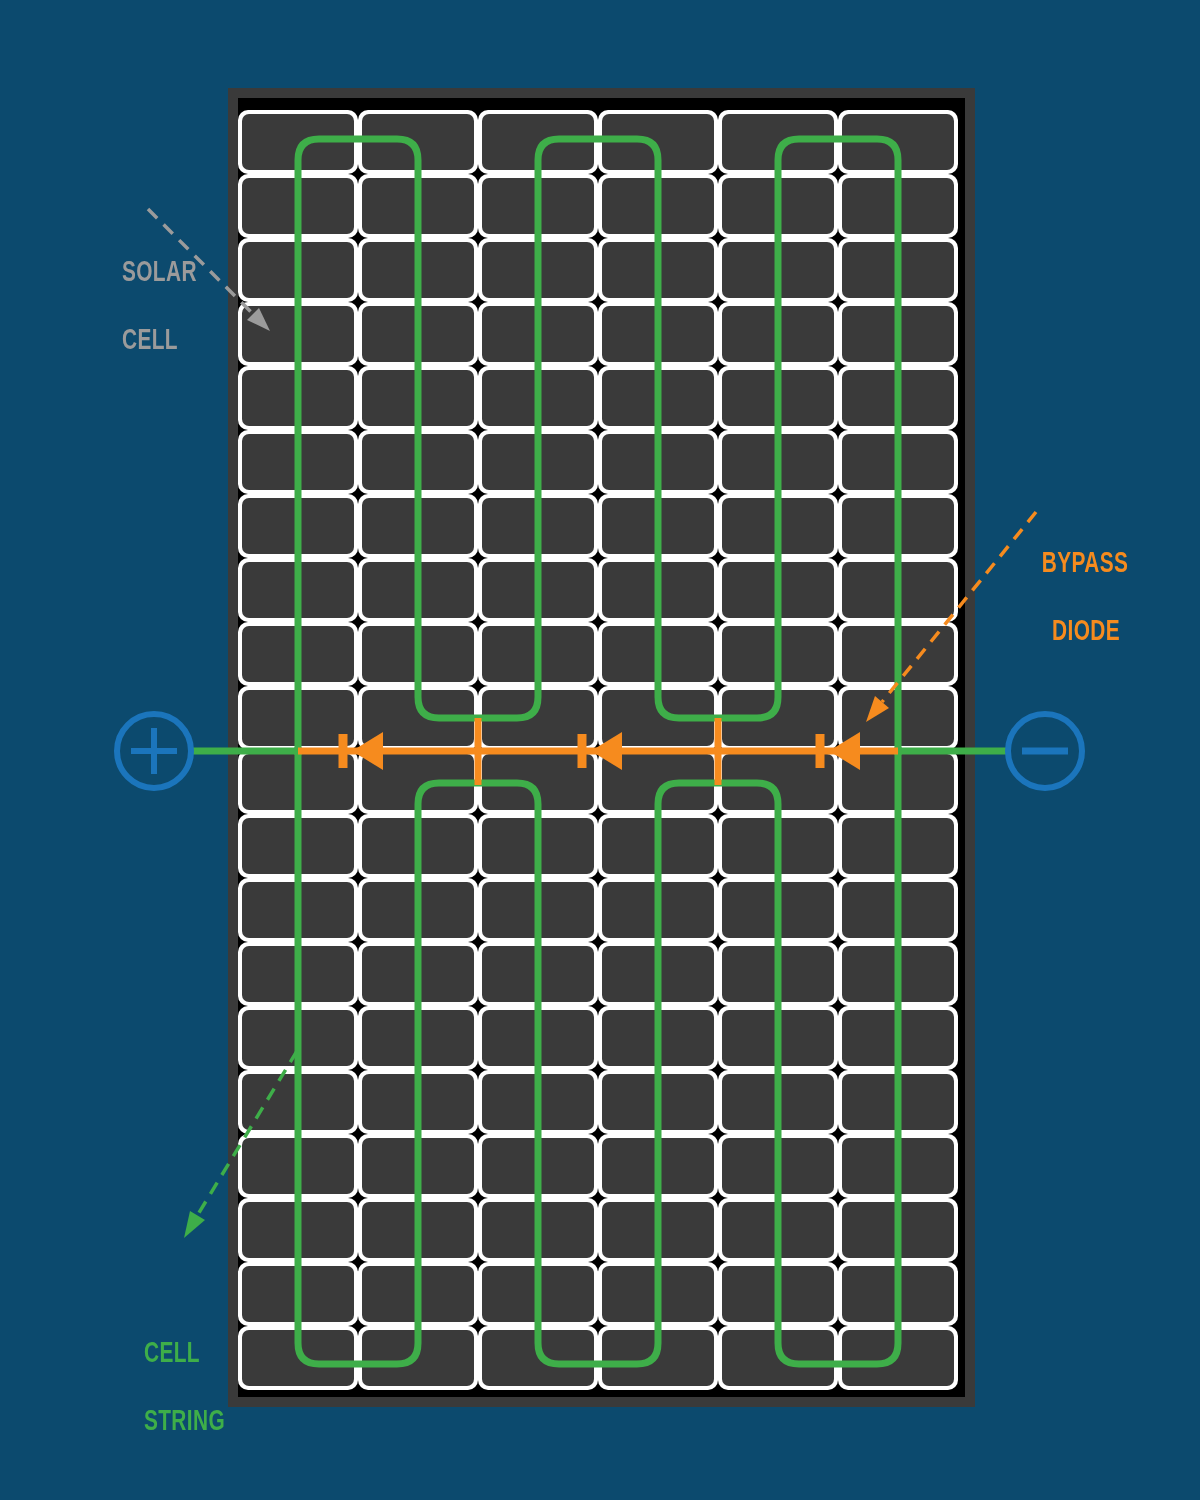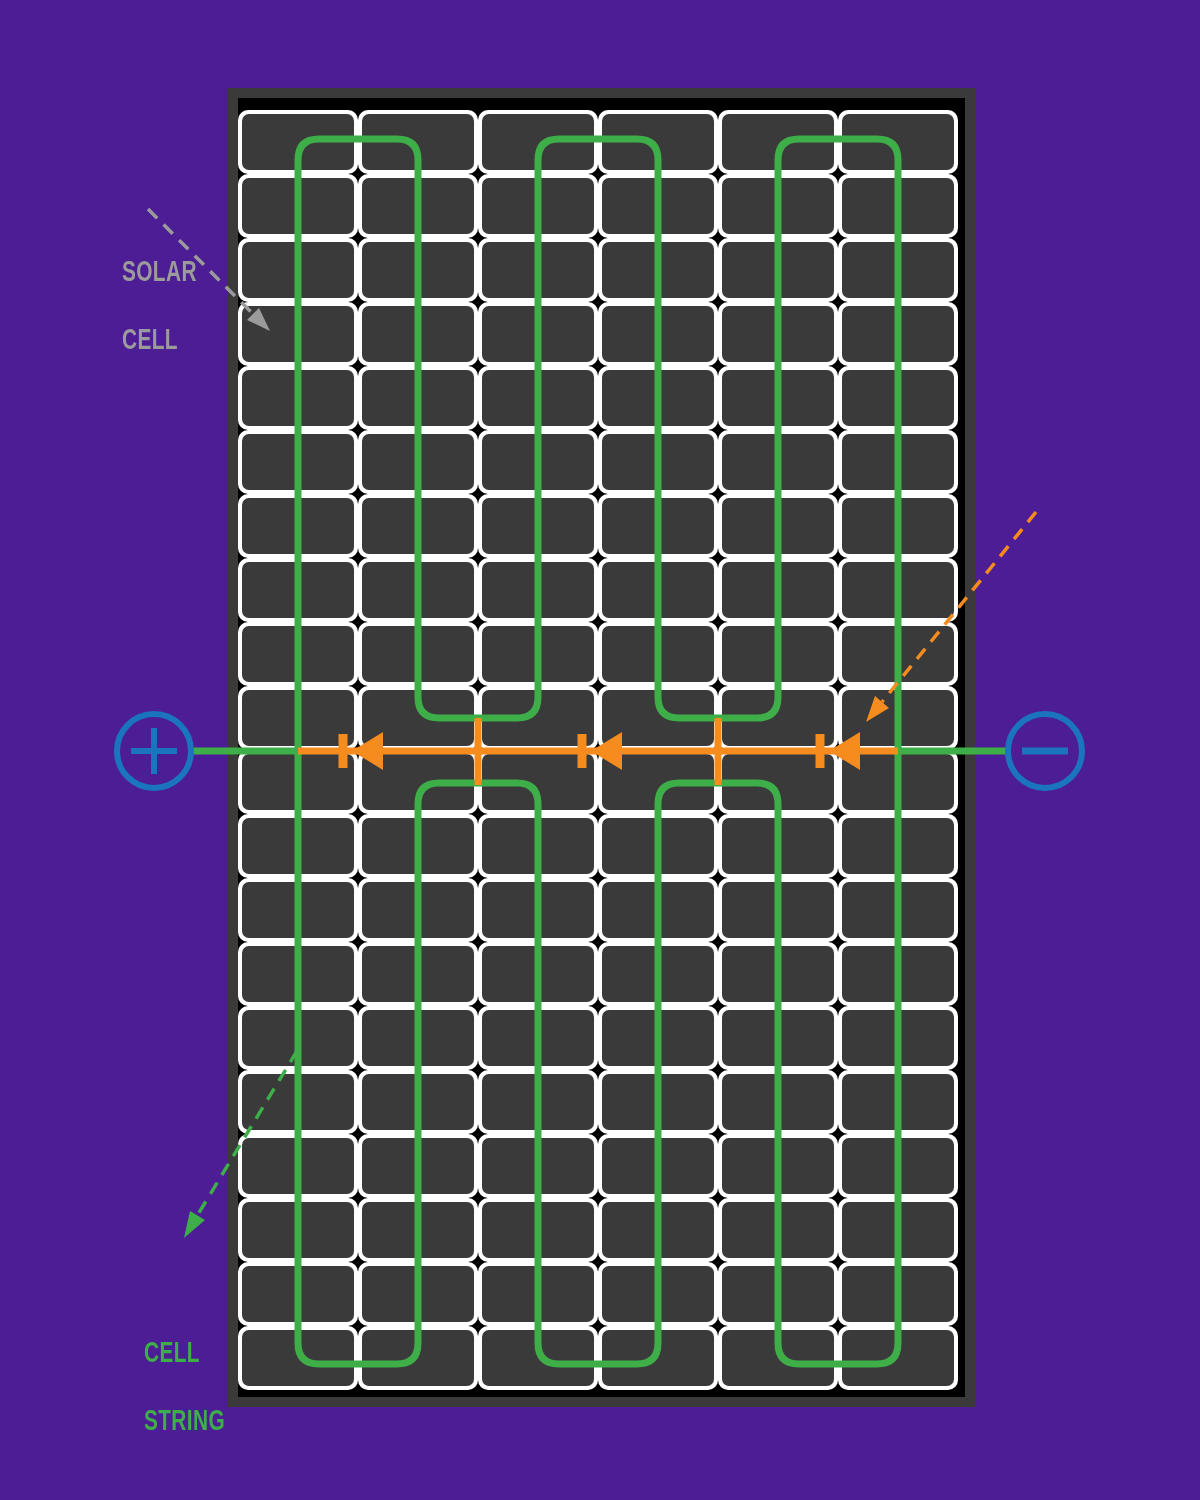--- a/index.html
+++ b/index.html
@@ -1,18 +1,18 @@
 <!DOCTYPE html>
 <html><head>
 <meta charset="utf-8">
 <style>
   html,body { margin:0; padding:0; background:#000; }
   .stage {
     position:relative; width:1200px; height:1500px;
-    background:#4c1d95; overflow:hidden;
+    background:#0c4a6e; overflow:hidden;
     font-family:"Liberation Sans", sans-serif;
   }
   
   .panel {
     position:absolute; left:228px; top:88px;
     width:747px; height:1319px;
     box-sizing:border-box;
     border:10px solid #3A3A3A;
     background:#000;
   }
@@ -460,20 +460,26 @@
       <polygon points="184,1238 190,1211 205,1220" stroke="none" fill="#3EAE49"></polygon>
     </g>
   </svg>
 
   <div class="label label-solar">
     <span class="cond">
       <span>SOLAR</span><br>
       <span>CELL</span>
     </span>
   </div>
+  <div class="label label-bypass">
+    <span class="cond-r">
+      <span>BYPASS</span><br>
+      <span>DIODE</span>
+    </span>
+  </div>
   <div class="label label-string">
     <span class="cond">
       <span>CELL</span><br>
       <span>STRING</span>
     </span>
   </div>
 
 </div>
 
 </body></html>

